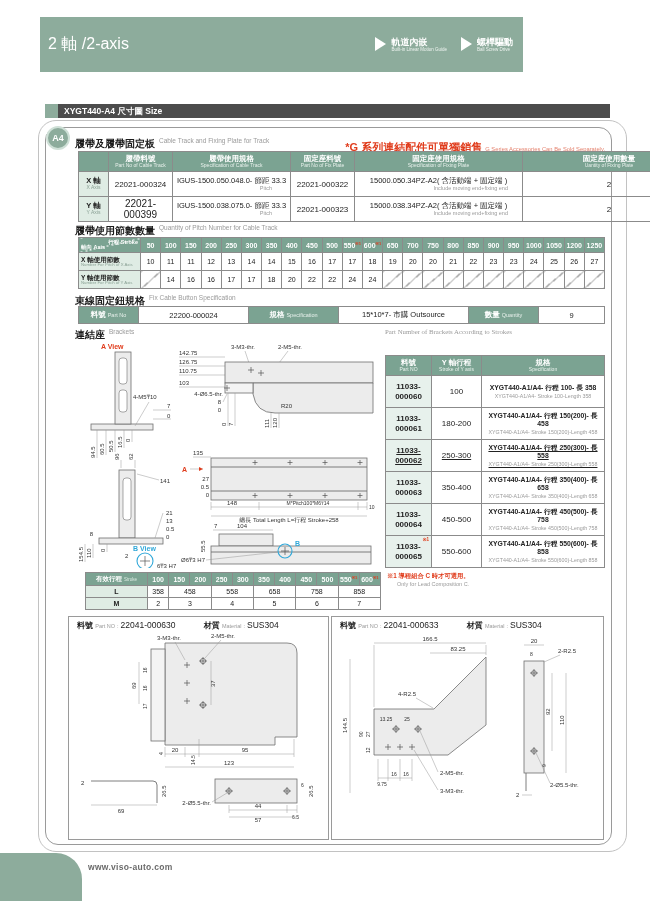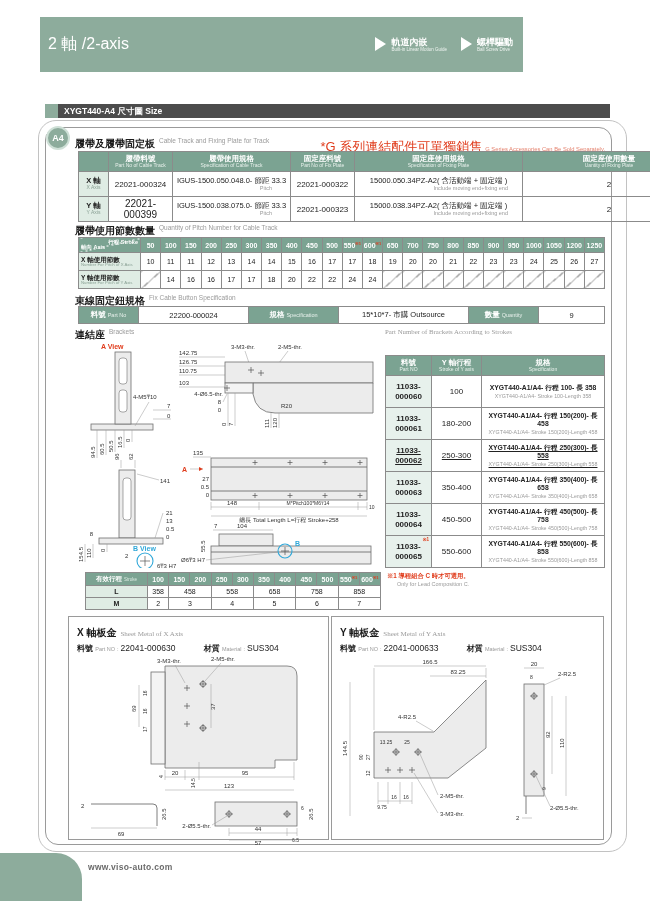--- a/index.html
+++ b/index.html
@@ -81,21 +81,21 @@
 svg .shape{fill:#ececec;stroke:#6f6f6f;stroke-width:.8}
 svg .shape2{fill:#f4f4f4;stroke:#6f6f6f;stroke-width:.8}
 svg .dl{stroke:#999;stroke-width:.5;fill:none}
 svg .ol{stroke:#6f6f6f;stroke-width:.9;fill:none}
 svg .hole{stroke:#555;stroke-width:.7;fill:none}
 
 .ftab{left:0;top:853px;width:82px;height:48px;background:#8dac9c;border-top-right-radius:26px}
 .furl{left:88px;top:862px;font-size:8.5px;font-weight:bold;color:#6b6b6b;letter-spacing:.3px}
 
 .trow{display:flex;align-items:flex-start}
-.note-zh{font-size:13px;font-weight:normal;color:#e03c1c}
+.note-zh{font-size:11px;font-weight:bold;color:#e03c1c}
 .note-en{font-size:5.8px;color:#e4826e;margin-left:3px}
 </style>
 </head>
 <body>
 
 <div class="abs hdr">
   <span class="axis">2 軸 /2-axis</span>
   <div class="badges">
     <div class="badge">
       <span class="tri"></span>
@@ -539,23 +539,20 @@
         <td colspan="2">3</td>
         <td colspan="2">4</td>
         <td colspan="2">5</td>
         <td colspan="2">6</td>
         <td colspan="2">7</td>
       </tr>
 </tbody>
   </table>
 
 <div class="abs sheetbox" style="left:68px;top:616px;width:261px;height:224px">
-  <div class="sh-title">
-    <span class="tzh">X 軸板金</span><span class="sh-en">Sheet Metal of X Axis</span>
-  </div>
   <div class="sh-part">
     <span class="z">料號</span> <span class="e">Part NO：</span><span class="v">22041-000630</span>
     <span style="margin-left:26px" class="z">材質</span> <span class="e">Material：</span><span class="v">SUS304</span>
   </div>
   <svg width="252" height="190" viewBox="0 0 252 190" style="margin:2px 0 0 4px">
     <path class="shape" d="M92,10 H214 Q224,10 224,20 V104 H202 V112 H92 Z"></path>
     <rect class="shape2" x="78" y="16" width="14" height="92"></rect>
     <path class="hole" d="M114,29 v6 M111,32 h6 M114,47 v6 M111,50 h6 M114,65 v6 M111,68 h6"></path>
     <circle class="hole" cx="130" cy="28" r="2.6"></circle>
       <path class="hole" d="M130,24 v8 M126,28 h8"></path>
@@ -602,23 +599,20 @@
       <line class="dl" x1="224" y1="172" x2="224" y2="180"></line>
     <line class="dl" x1="156" y1="177" x2="224" y2="177"></line>
     <text x="185" y="175" text-anchor="middle">44</text>
     <text x="219" y="186" class="t5">6.5</text>
     <line class="dl" x1="156" y1="184" x2="224" y2="184"></line>
     <text x="185" y="189" text-anchor="middle">57</text>
   </svg>
 </div>
 
 <div class="abs sheetbox" style="left:331px;top:616px;width:273px;height:224px">
-  <div class="sh-title">
-    <span class="tzh">Y 軸板金</span><span class="sh-en">Sheet Metal of Y Axis</span>
-  </div>
   <div class="sh-part">
     <span class="z">料號</span> <span class="e">Part NO：</span><span class="v">22041-000633</span>
     <span style="margin-left:26px" class="z">材質</span> <span class="e">Material：</span><span class="v">SUS304</span>
   </div>
   <svg width="262" height="190" viewBox="0 0 262 190" style="margin:2px 0 0 4px">
     <polygon class="shape" points="38,76 98,76 150,24 150,92 112,122 38,122"></polygon>
     <text x="62" y="63">4-R2.5</text>
       <line class="dl" x1="80" y1="65" x2="97" y2="75"></line>
     <line class="dl" x1="38" y1="10" x2="150" y2="10"></line>
       <line class="dl" x1="38" y1="12" x2="38" y2="74"></line>

